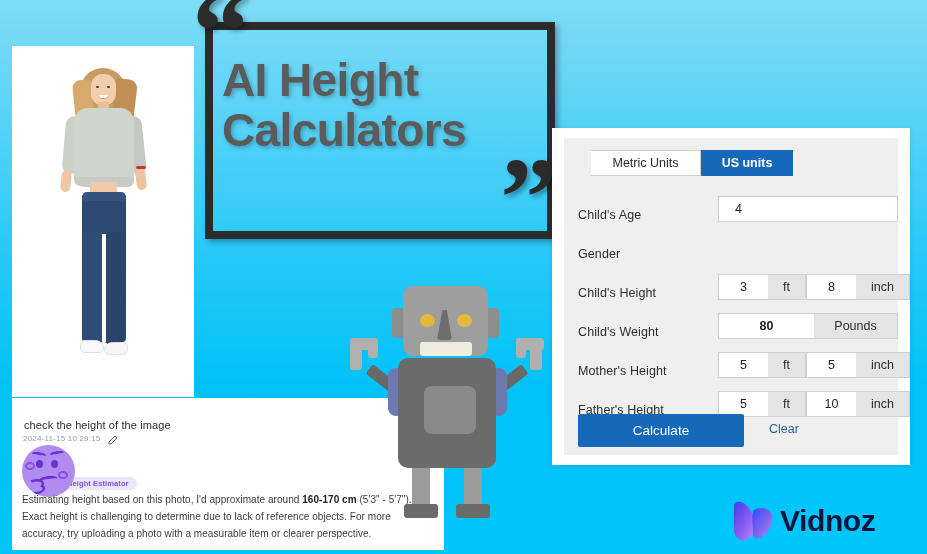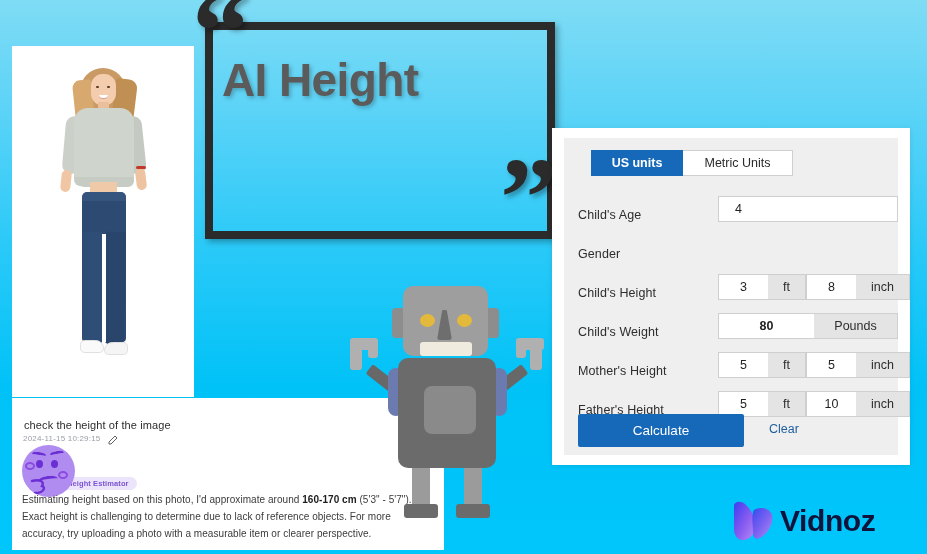--- a/index.html
+++ b/index.html
@@ -324,20 +324,21 @@
 
   <div class="answer">
     <span>Estimating height based on this photo, I'd approximate around </span><b>160-170 cm</b><span> (5'3" - 5'7"). Exact height is challenging to determine due to lack of reference objects. For more accuracy, try uploading a photo with a measurable item or clearer perspective.</span>
   </div>
 
   <div class="quote-frame"></div>
   <div class="qmark qmark-open">“</div>
   <div class="qmark qmark-close">”</div>
   <div class="headline">
     <div>AI Height</div>
+    <div>Calculators</div>
   </div>
 
   <div class="robot">
     <div class="r-armL1"></div>
       <div class="r-armR1"></div>
     <div class="r-armL2"></div>
       <div class="r-handL"></div>
       <div class="r-handL2"></div>
     <div class="r-armR2"></div>
       <div class="r-handR"></div>
@@ -356,22 +357,22 @@
     <div class="r-footL"></div>
       <div class="r-footR"></div>
     <div class="r-torso"></div>
     <div class="r-panel"></div>
   </div>
 
   <div class="calc-card"></div>
   <div class="calc-inner">
 
     <div class="unit-tabs">
+      <div class="tab inactive">Metric Units</div>
       <div class="tab active">US units</div>
-      <div class="tab inactive">Metric Units</div>
     </div>
 
     <div class="row" style="top:58px;">
       <div class="row-label">Child's Age</div>
       <div class="fields">
         <div class="fld wide-age">4</div>
       </div>
     </div>
 
     <div class="row" style="top:97px;">

